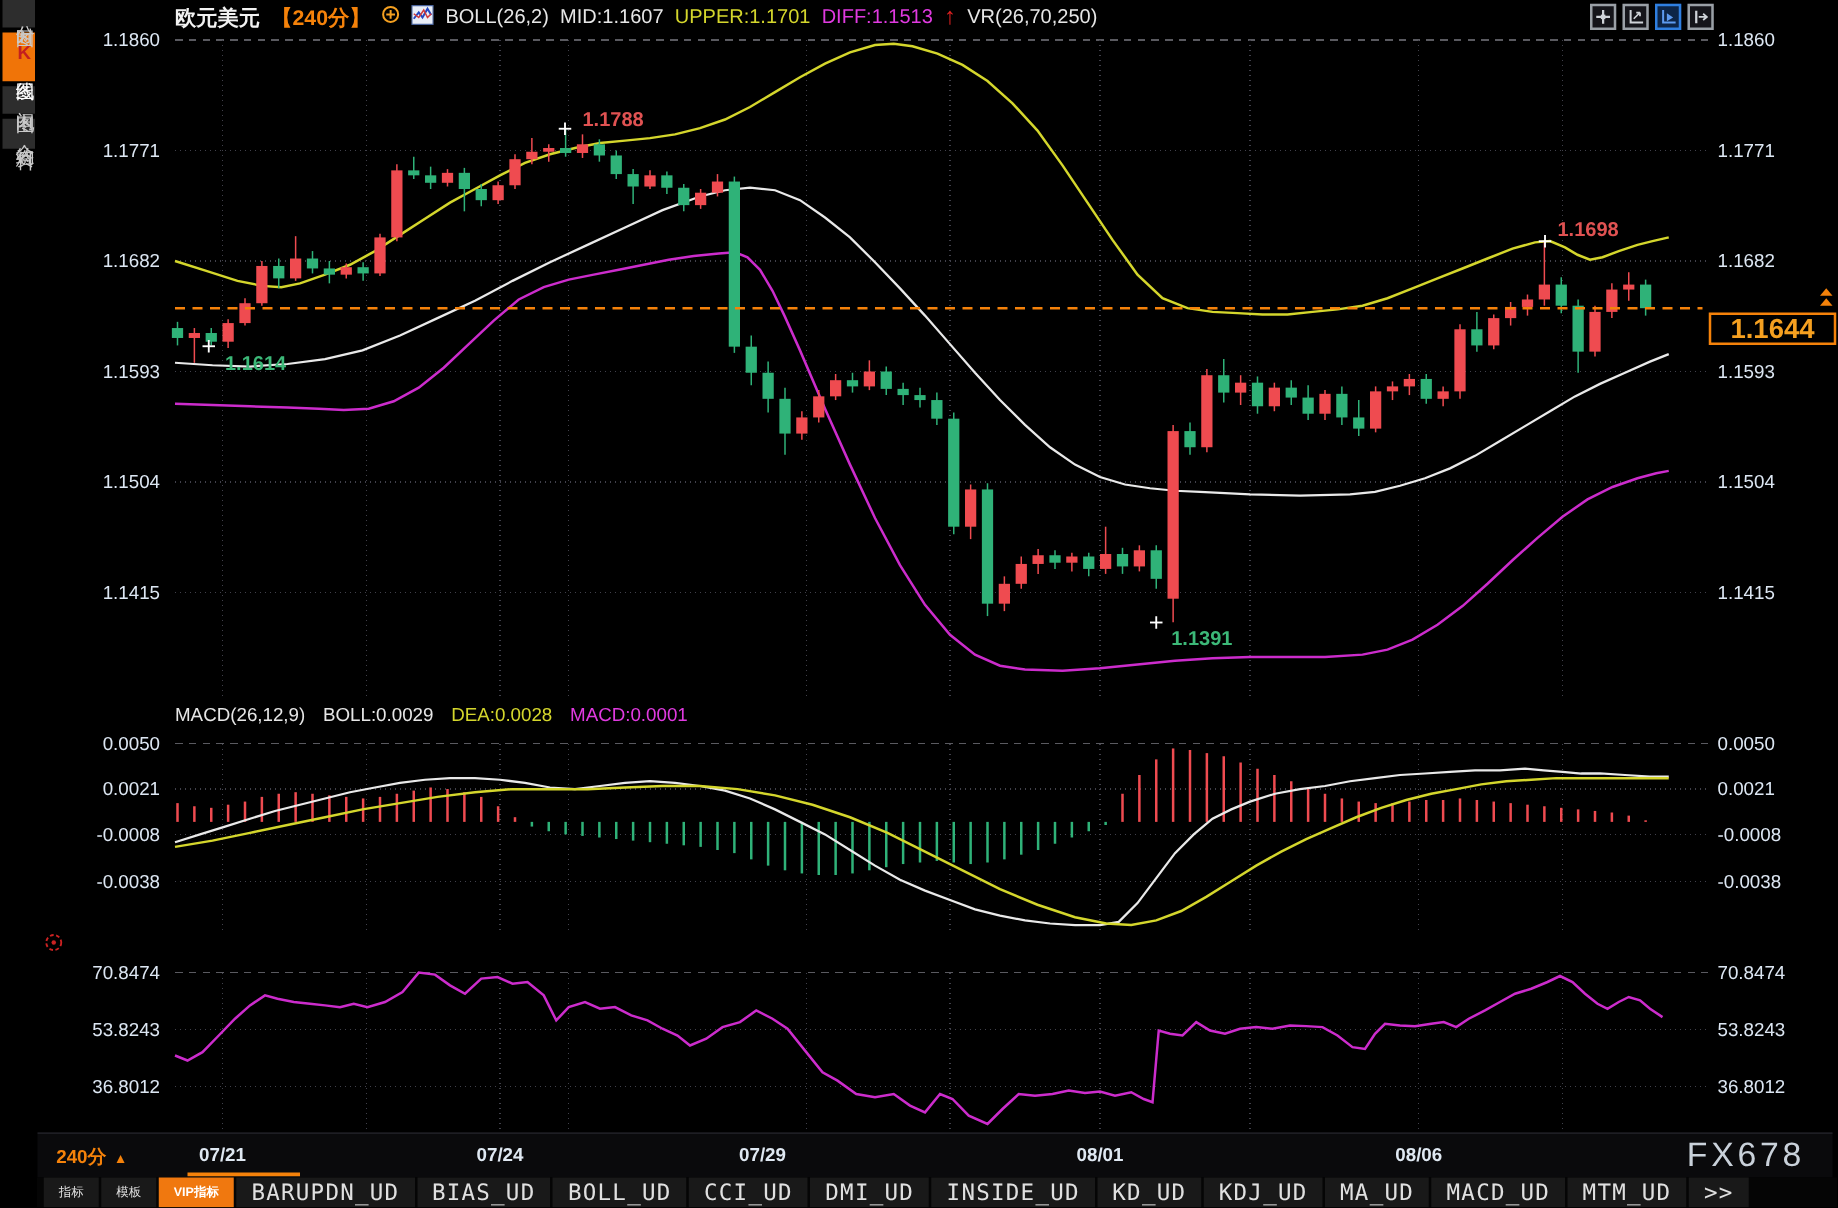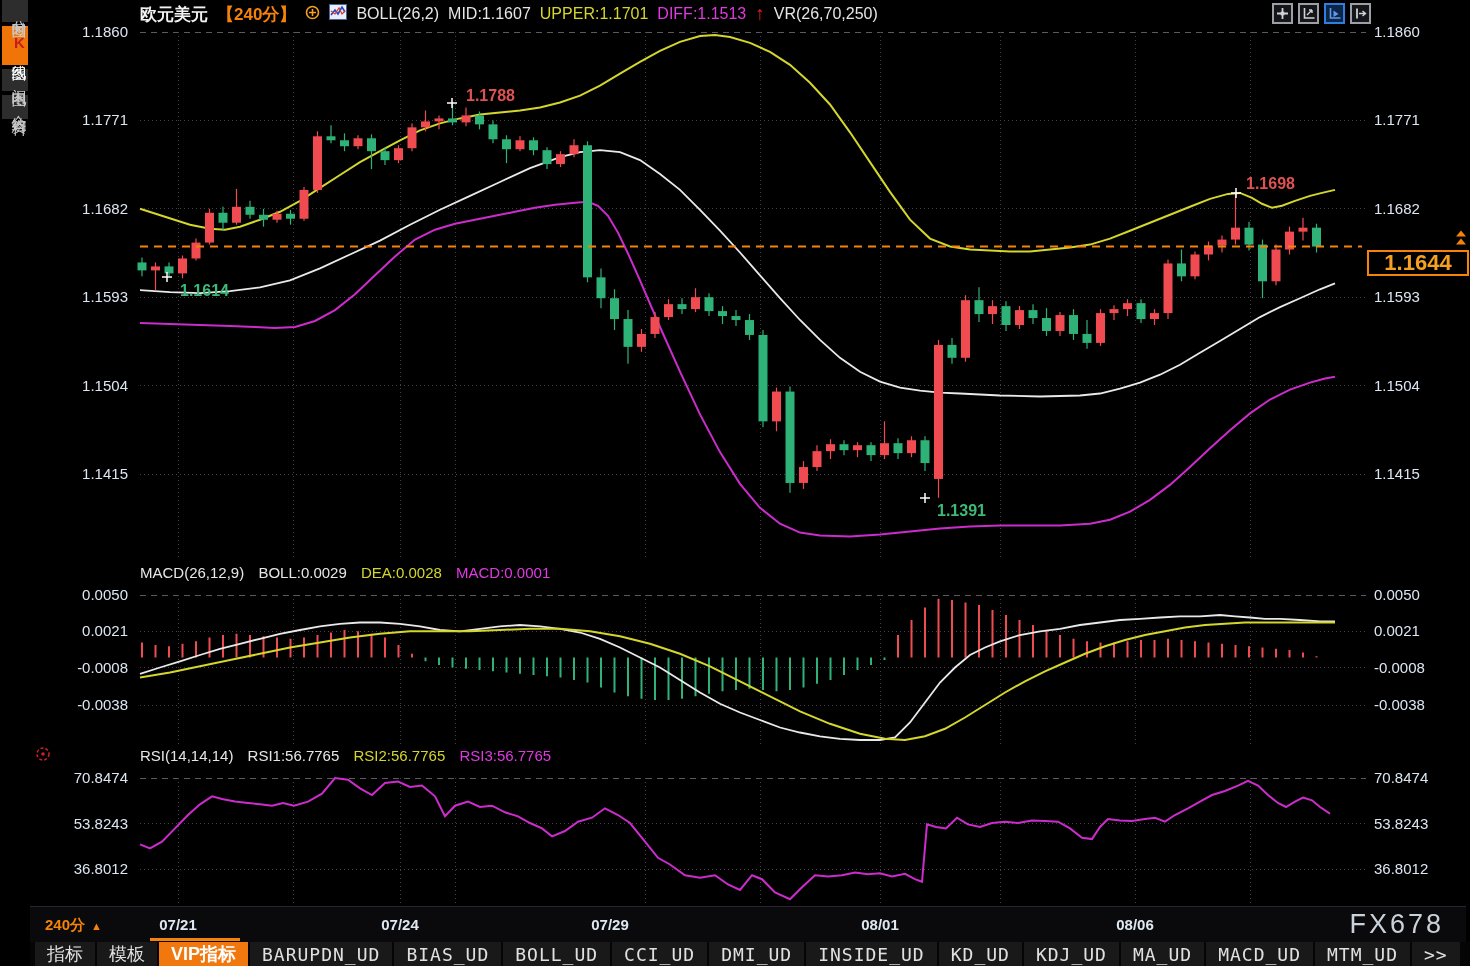--- a/index.html
+++ b/index.html
@@ -37,21 +37,21 @@
   #tfbtn .tri{font-size:11px;margin-left:6px;}
   .dlabel{position:absolute;top:9px;transform:translateX(-50%);color:#dfe8f2;font-weight:bold;font-size:15px;}
   #thumb{position:absolute;left:150px;bottom:1px;width:90px;height:3px;background:#f5820a;}
   #wm{position:absolute;right:22px;top:2px;font-size:27px;color:#c9d1da;letter-spacing:3px;}
   
   #tabbar{position:absolute;left:0;top:942px;width:1470px;height:24px;background:#050505;
        display:flex;align-items:stretch;z-index:4;}
   .tcorner{width:30px;background:#121212;margin-right:5px;}
   .btab{display:flex;align-items:center;padding:0 12px;margin-right:2px;background:#191919;
        color:#e0e0e0;font-size:18px;cursor:pointer;white-space:nowrap;}
-  .btab.cjk{font-size:18px;}
+  .btab.cjk{font-size:10px;}
   .btab.vip{background:#f0780f;color:#fff;font-weight:bold;}
   .btab.ind{font-family:"DejaVu Sans Mono",monospace;letter-spacing:1px;}
   #chart-svg{position:absolute;left:0;top:0;z-index:1;}
   #rsi-target{position:absolute;left:34px;top:745px;z-index:4;}
 </style>
 </head>
 <body>
 
 <div id="app">
 
@@ -472,26 +472,20 @@
     </div>
   </div>
 
   <div class="pane-hdr" style="top:564px;">
     <span class="w">MACD(26,12,9)</span>
     <span class="w">BOLL:0.0029</span>
     <span class="y">DEA:0.0028</span>
     <span class="m">MACD:0.0001</span>
   </div>
 
-  <div class="pane-hdr" style="top:747px;">
-    <span class="w">RSI(14,14,14)</span>
-    <span class="w">RSI1:56.7765</span>
-    <span class="y">RSI2:56.7765</span>
-    <span class="m">RSI3:56.7765</span>
-  </div>
 
   <div id="rsi-target">
     <svg width="18" height="18" viewBox="0 0 18 18">
         <circle cx="9" cy="9" r="6" fill="none" stroke="#cc2222" stroke-width="1.5" stroke-dasharray="3 2"></circle>
         <circle cx="9" cy="9" r="1.8" fill="#cc2222"></circle>
       </svg>
   </div>
 
   <div id="price-tag" style="top: 250.044px;">1.1644</div>
 

